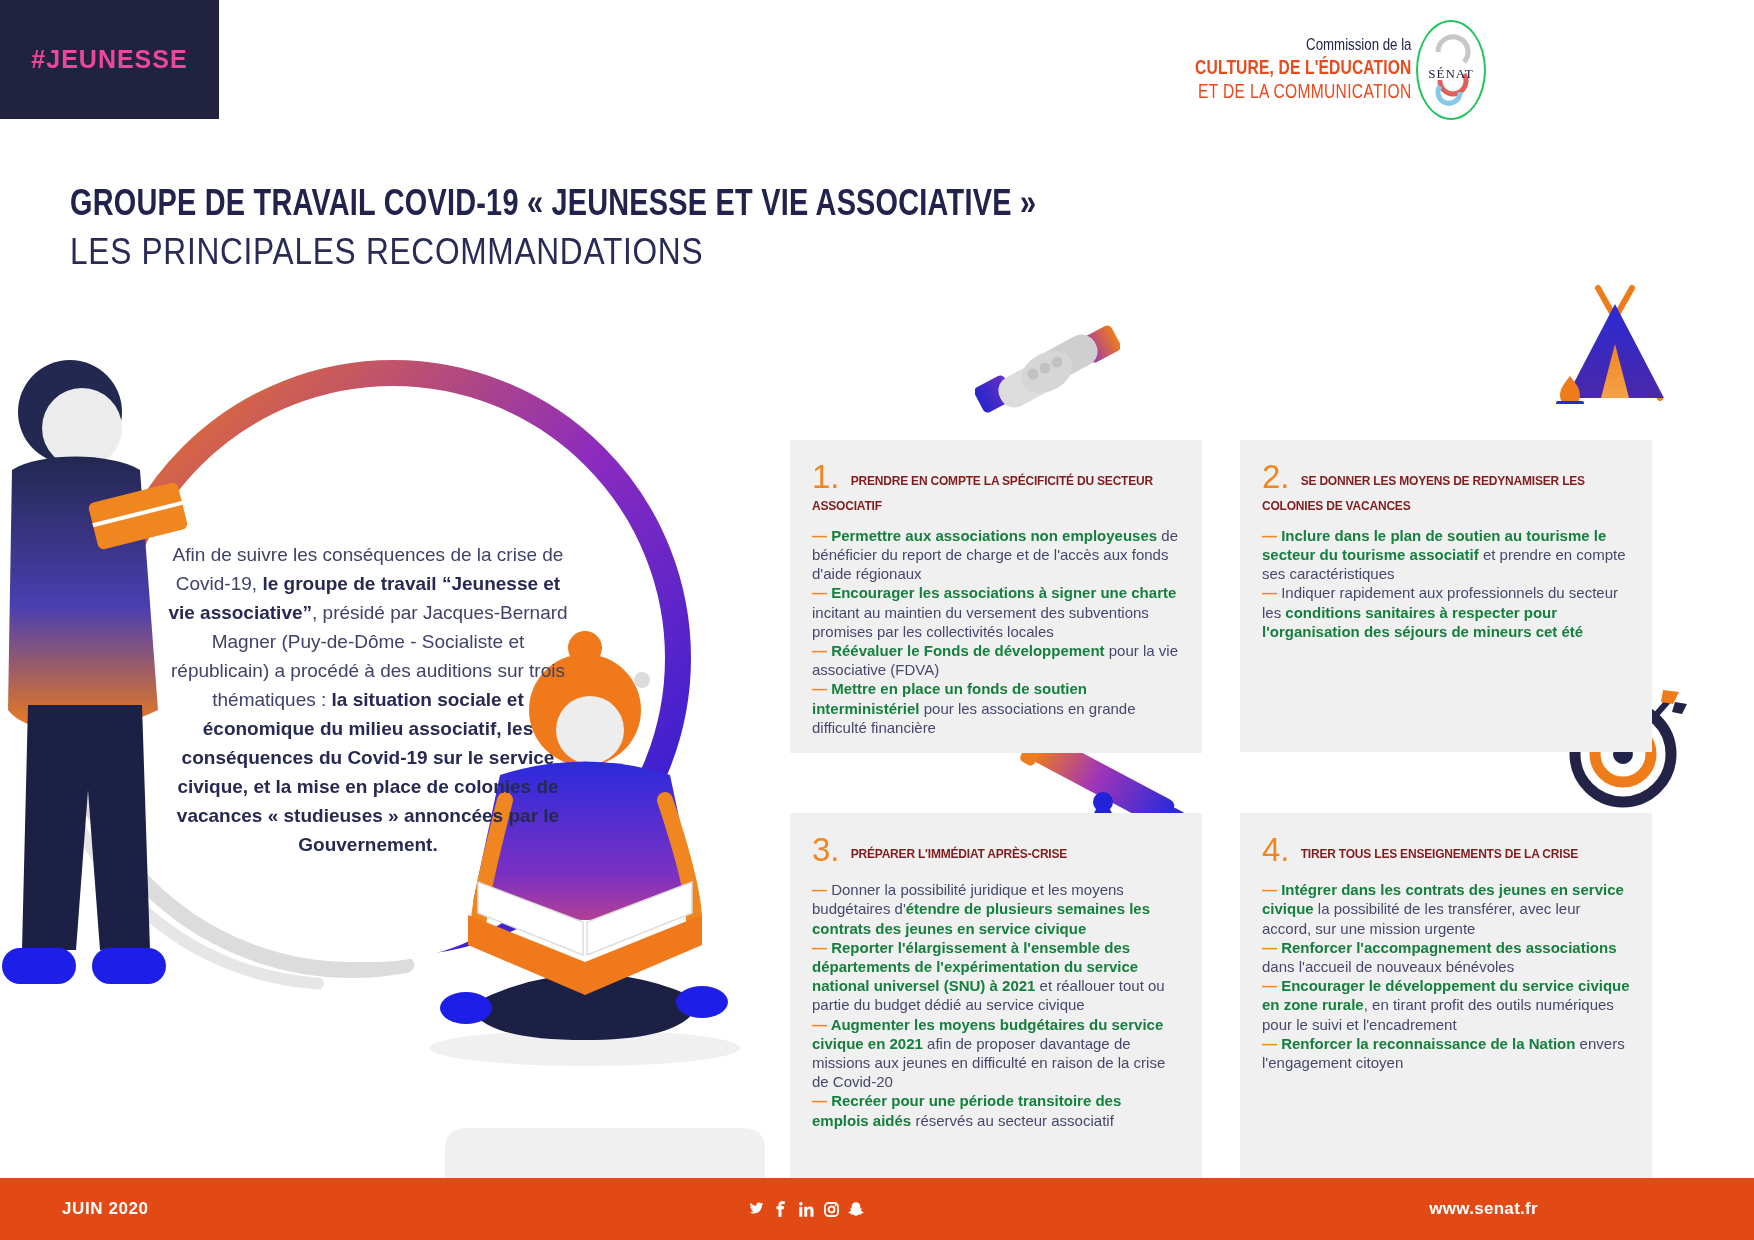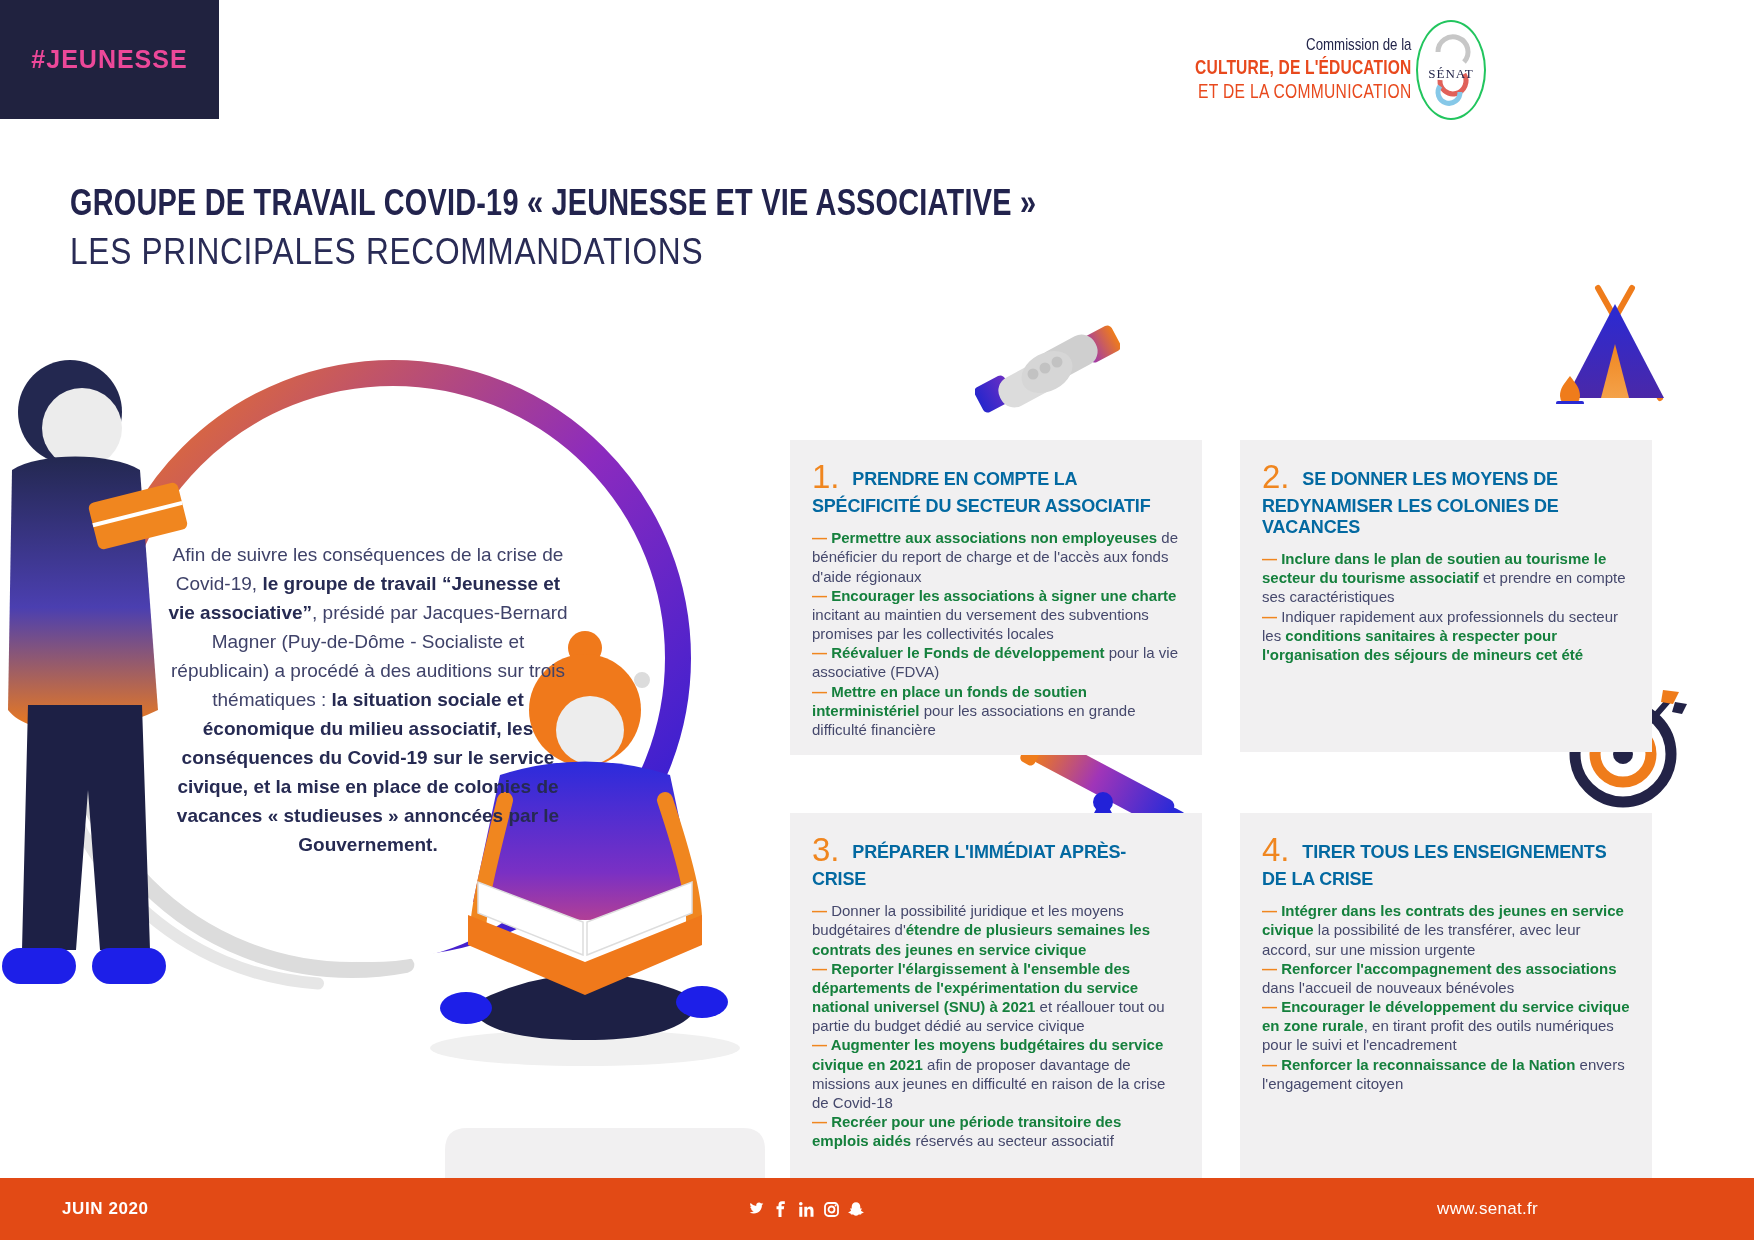--- a/index.html
+++ b/index.html
@@ -49,21 +49,21 @@
   
   .panel {
     position:absolute; width:412px; background:#f1f0f1; padding:18px 22px 16px 22px;
   }
   .panel-pos-1 { left:790px;  top:440px; min-height:312px; }
   .panel-pos-2 { left:1240px; top:440px; min-height:312px; }
   .panel-pos-3 { left:790px;  top:813px; min-height:365px; }
   .panel-pos-4 { left:1240px; top:813px; min-height:365px; }
   .panel-head { line-height:1.16; }
   .panel-head .num { font-size:33px; color:#f0861f; margin-right:8px; vertical-align:-3px; }
-  .panel-head .pt  { font-size:18px; font-weight:bold; color:#0369a1; letter-spacing:-.2px; }
+  .panel-head .pt  { font-size:12px; font-weight:bold; color:#7f1d1d; letter-spacing:-.2px; }
   .panel-items { margin-top:11px; font-size:15px; line-height:1.28; color:#45486c; }
   .panel-items .item .dash { color:#f0861f; font-weight:bold; }
   .panel-items .item .b { font-weight:bold; color:#15803d; }
   
   .illus { position:absolute; left:0; top:320px; }
   .intro {
     position:absolute; left:162px; top:540px; width:412px; text-align:center;
     font-size:19px; line-height:29px; color:#3f4269;
   }
   .intro .b { font-weight:bold; color:#262a52; }
@@ -78,21 +78,21 @@
     background:#e24a15; color:#ffffff;
   }
   .footer .date {
     position:absolute; left:62px; top:50%; transform:translateY(-50%);
     font-weight:bold; font-size:17px; letter-spacing:.6px;
   }
   .footer .social { position:absolute; left:748px; top:50%; transform:translateY(-50%); display:flex; gap:9px; align-items:center; }
   .footer .social .sico { display:inline-flex; width:16px; height:16px; align-items:center; justify-content:center; }
   .footer .site {
     position:absolute; right:216px; top:50%; transform:translateY(-50%);
-    font-weight:normal; font-size:17px; letter-spacing:.3px;
+    font-weight:bold; font-size:17px; letter-spacing:.3px;
   }
 </style>
 </head>
 <body>
 
 <div class="page">
 
   <div class="badge">
     <span>#JEUNESSE</span>
   </div>
@@ -289,21 +289,21 @@
         </div>
     </section>
 
     <section class="panel panel-pos-3">
       <div class="panel-head">
         <span class="num">3.</span><span class="pt"> PRÉPARER L'IMMÉDIAT APRÈS-CRISE</span>
       </div>
       <div class="panel-items">
           <div class="item"><span class="dash">— </span><span>Donner la possibilité juridique et les moyens budgétaires d'</span><span class="b">étendre de plusieurs semaines les contrats des jeunes en service civique</span></div>
           <div class="item"><span class="dash">— </span><span class="b">Reporter l'élargissement à l'ensemble des départements de l'expérimentation du service national universel (SNU) à 2021</span><span> et réallouer tout ou partie du budget dédié au service civique</span></div>
-          <div class="item"><span class="dash">— </span><span class="b">Augmenter les moyens budgétaires du service civique en 2021</span><span> afin de proposer davantage de missions aux jeunes en difficulté en raison de la crise de Covid-18</span></div>
+          <div class="item"><span class="dash">— </span><span class="b">Augmenter les moyens budgétaires du service civique en 2021</span><span> afin de proposer davantage de missions aux jeunes en difficulté en raison de la crise de Covid-20</span></div>
           <div class="item"><span class="dash">— </span><span class="b">Recréer pour une période transitoire des emplois aidés</span><span> réservés au secteur associatif</span></div>
         </div>
     </section>
 
     <section class="panel panel-pos-4">
       <div class="panel-head">
         <span class="num">4.</span><span class="pt"> TIRER TOUS LES ENSEIGNEMENTS DE LA CRISE</span>
       </div>
       <div class="panel-items">
           <div class="item"><span class="dash">— </span><span class="b">Intégrer dans les contrats des jeunes en service civique</span><span> la possibilité de les transférer, avec leur accord, sur une mission urgente</span></div>

